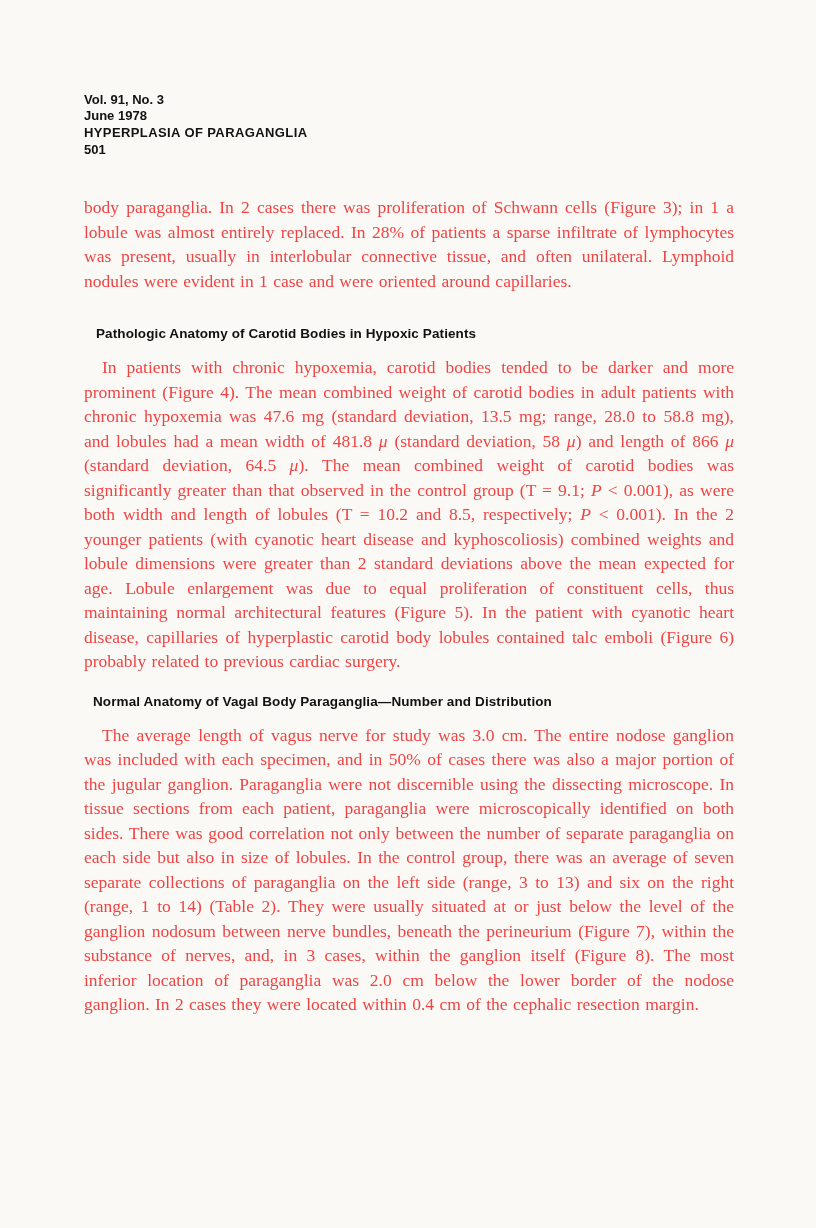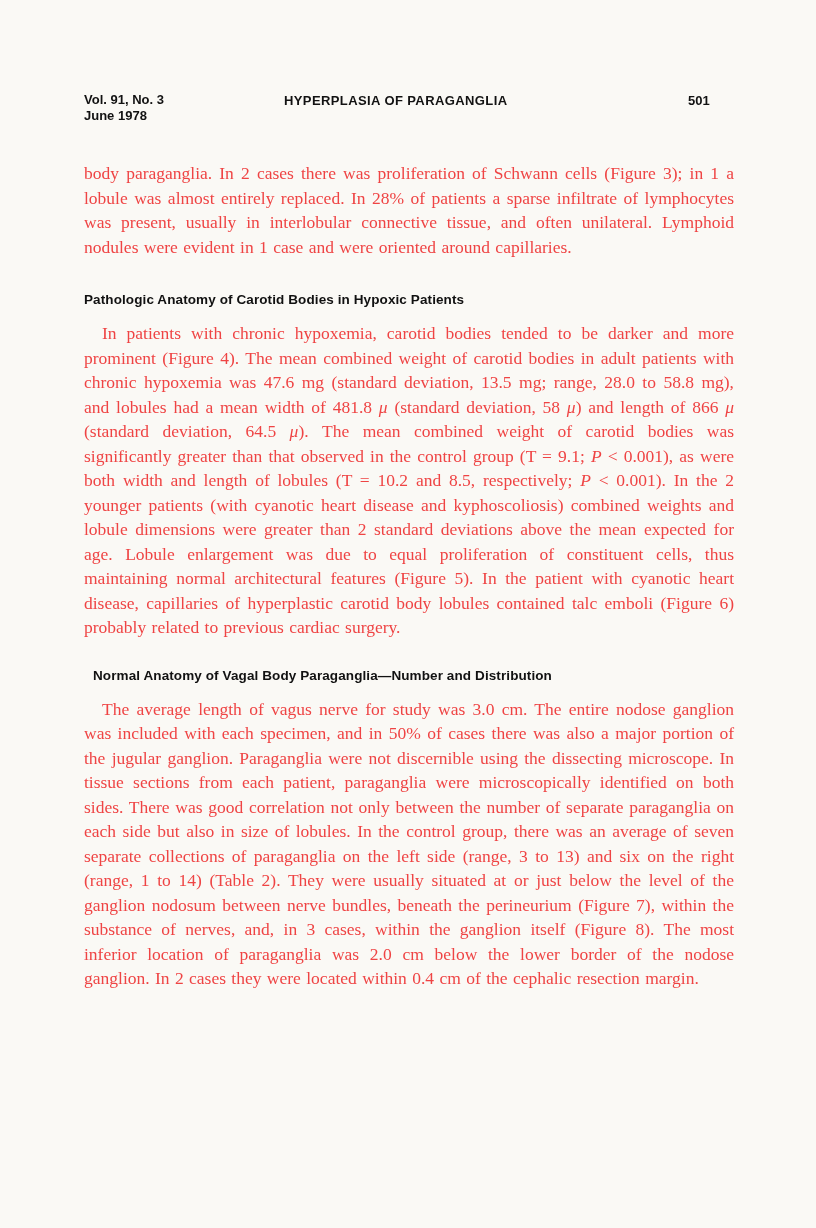--- a/index.html
+++ b/index.html
@@ -31,20 +31,21 @@
 
   
   .running-head {
     display: flex;
     align-items: flex-start;
     font-family: "Liberation Sans", sans-serif;
     font-weight: bold;
     font-size: 13px;
     line-height: 16px;
     color: #121212;
+    flex-direction: column;
   }
   .rh-left {
     width: 200px;
     flex: 0 0 auto;
   }
   .rh-title {
     flex: 1 1 auto;
     text-align: left;
     letter-spacing: 0.4px;
     padding-top: 1px;
@@ -74,23 +75,24 @@
     font-family: "Liberation Sans", sans-serif;
     font-weight: bold;
     font-size: 13.5px;
     line-height: 16px;
     letter-spacing: 0.1px;
     color: #111;
   }
   #section-heading-1 {
     margin-top: 33px;
     margin-bottom: 13px;
+    margin-left: 12px;
   }
   #section-heading-2 {
-    margin-top: 28px;
+    margin-top: 20px;
     margin-bottom: 13px;
     padding-left: 9px;
   }
 
   .body-para i {
     font-style: italic;
   }
 </style>
 </head>
 <body>

